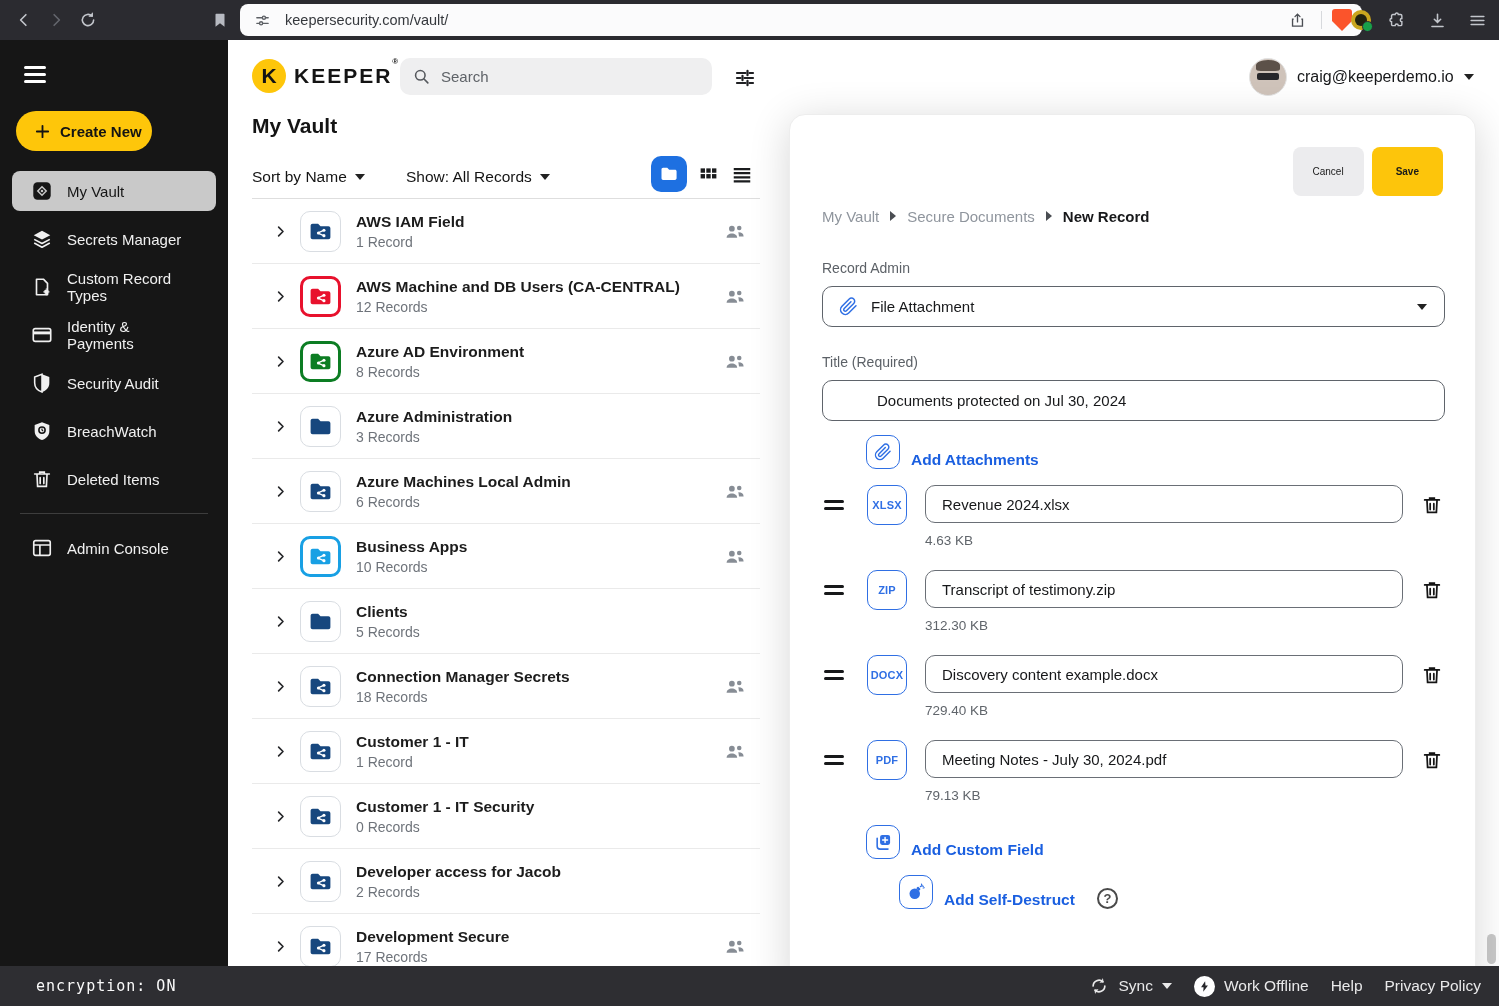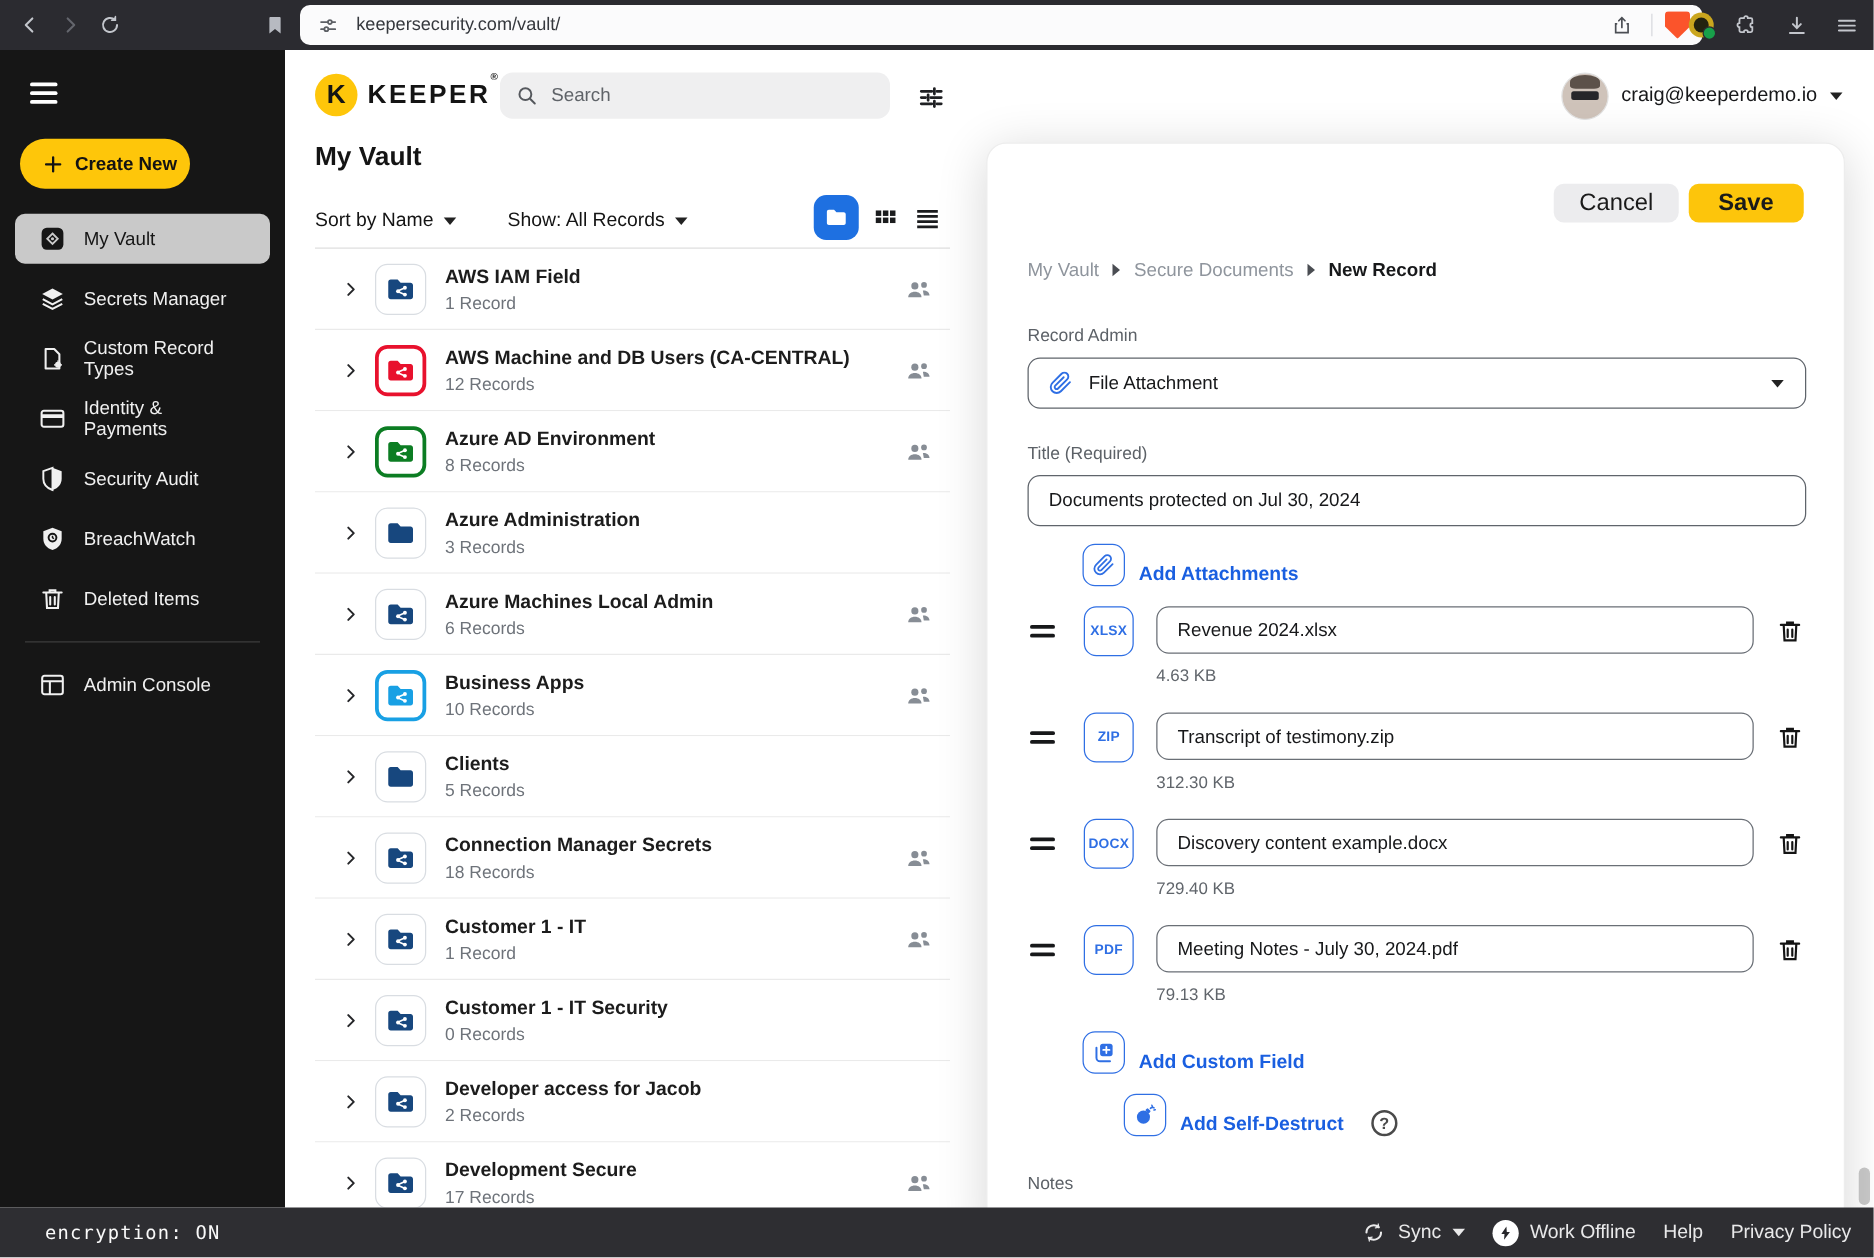--- a/index.html
+++ b/index.html
@@ -75,34 +75,34 @@
   .style-cyan .fbox { border:3px solid #18a0e4; } .style-cyan .fshape { fill:#18a0e4; }
   .style-plain .share-mark { display:none; }
   .ftexts { margin-left:15px; display:flex; flex-direction:column; gap:3px; }
   .fname { font-size:15.5px; font-weight:bold; color:#1c1c1c; }
   .fcount { font-size:14px; color:#6e737a; }
   .people { position:absolute; right:14px; top:22px; width:22px; height:22px; }
 
   
   .modal { position:absolute; left:789px; top:114px; width:687px; height:880px; background:#fff; border-radius:16px; border:1px solid #ededed; box-shadow:0 6px 40px rgba(0,0,0,.16); padding:32px; z-index:10; }
   .btn-row { display:flex; justify-content:flex-end; gap:8px; height:36px; margin-bottom:24px; }
-  .btn { height:31px; border:none; border-radius:8px; font-size:19px; font-family:inherit; cursor:pointer; padding:0 20px; color:#1a1a1a; }
+  .btn { height:49px; border:none; border-radius:8px; font-size:10px; font-family:inherit; cursor:pointer; padding:0 20px; color:#1a1a1a; }
   .btn-cancel { background:#ececee; }
   .btn-save { background:#fdc50b; font-weight:bold; padding:0 24px; }
   .breadcrumb { display:flex; align-items:center; gap:11px; height:18px; margin-bottom:35px; font-size:15px; }
   .crumb { color:#8f959d; cursor:pointer; }
   .crumb.current { color:#17181a; font-weight:bold; cursor:default; }
   .crumb-sep { width:0; height:0; border-top:5px solid transparent; border-bottom:5px solid transparent; border-left:6.5px solid #4a4d52; }
   .field-label { font-size:14px; color:#5c6167; height:16px; margin-bottom:10px; }
   .select-box, .text-input { width:623px; height:41px; border:1.5px solid #5f646b; border-radius:10px; display:flex; align-items:center; padding:0 16px; position:relative; background:#fff; }
   .select-box { margin-bottom:27px; cursor:pointer; gap:13px; }
   .select-value { font-size:15px; color:#17181a; }
   .select-caret { position:absolute; right:17px; }
   .text-input { margin-bottom:14px; }
-  .text-input input { border:none; outline:none; font-size:15px; color:#17181a; width:100%; font-family:inherit; background:transparent; }
+  .text-input input { border:none; outline:none; font-size:15px; color:#17181a; width:100%; font-family:inherit; background:transparent;margin-left:38px; }
   .blue { color:#2f6fe4; }
   .link-row { display:flex; align-items:flex-end; gap:11px; height:34px; margin-bottom:16px; cursor:pointer;margin-left:44px; }
   .icon-box { width:34px; height:34px; border-radius:10px; border:1.5px solid #2f6fe4; display:flex; align-items:center; justify-content:center; flex:none; background:#fff; }
   .link-text { font-size:15.5px; font-weight:bold; color:#1a5fe0; }
   .att-list { }
   .att-row { display:flex; align-items:flex-start; height:65px; margin-bottom:20px; }
   .drag { width:20px; margin:15px 0 0 2px; display:flex; flex-direction:column; gap:4px; cursor:grab; flex:none; }
   .drag i { display:block; height:2.8px; background:#17181a; border-radius:2px; }
   .badge { width:40px; height:40px; border-radius:10px; border:1.5px solid #2f6fe4; color:#2f6fe4; font-size:11px; font-weight:bold; display:flex; align-items:center; justify-content:center; margin-left:23px; flex:none; letter-spacing:.2px; }
   .att-main { display:flex; flex-direction:column; margin-left:18px; width:478px; }
@@ -805,21 +805,20 @@
         <svg viewBox="0 0 24 24" width="20" height="20">
             <circle cx="10.5" cy="14" r="6.3" fill="#2f6fe4"></circle>
             <rect x="12.6" y="6.4" width="4.6" height="3.2" rx="1" transform="rotate(45 14.9 8)" fill="#2f6fe4"></rect>
             <path d="M17.2 5.6c1.1-1 2.4-1.1 3.5-.4" fill="none" stroke="#2f6fe4" stroke-width="1.5" stroke-linecap="round"></path>
             <path d="M18.6 2.6l.5 1.3M21.9 6.9l-1.3.3" stroke="#2f6fe4" stroke-width="1.4" stroke-linecap="round"></path>
           </svg>
       </span>
       <span class="link-text">Add Self-Destruct</span>
       <span class="help-circle">?</span>
     </div>
-    <div class="notes-label">Notes</div>
   </div>
 
   <div class="scroll-thumb"></div>
 
   <div class="status-bar">
     <span class="enc-text">encryption: ON</span>
     <span class="status-right">
       <span class="status-item">
         <svg viewBox="0 0 24 24" width="20" height="20" fill="none" stroke="#e9e9ea" stroke-width="2" stroke-linecap="round">
             <path d="M19 12a7 7 0 0 1-11.8 5M5 12a7 7 0 0 1 11.8-5"></path>

